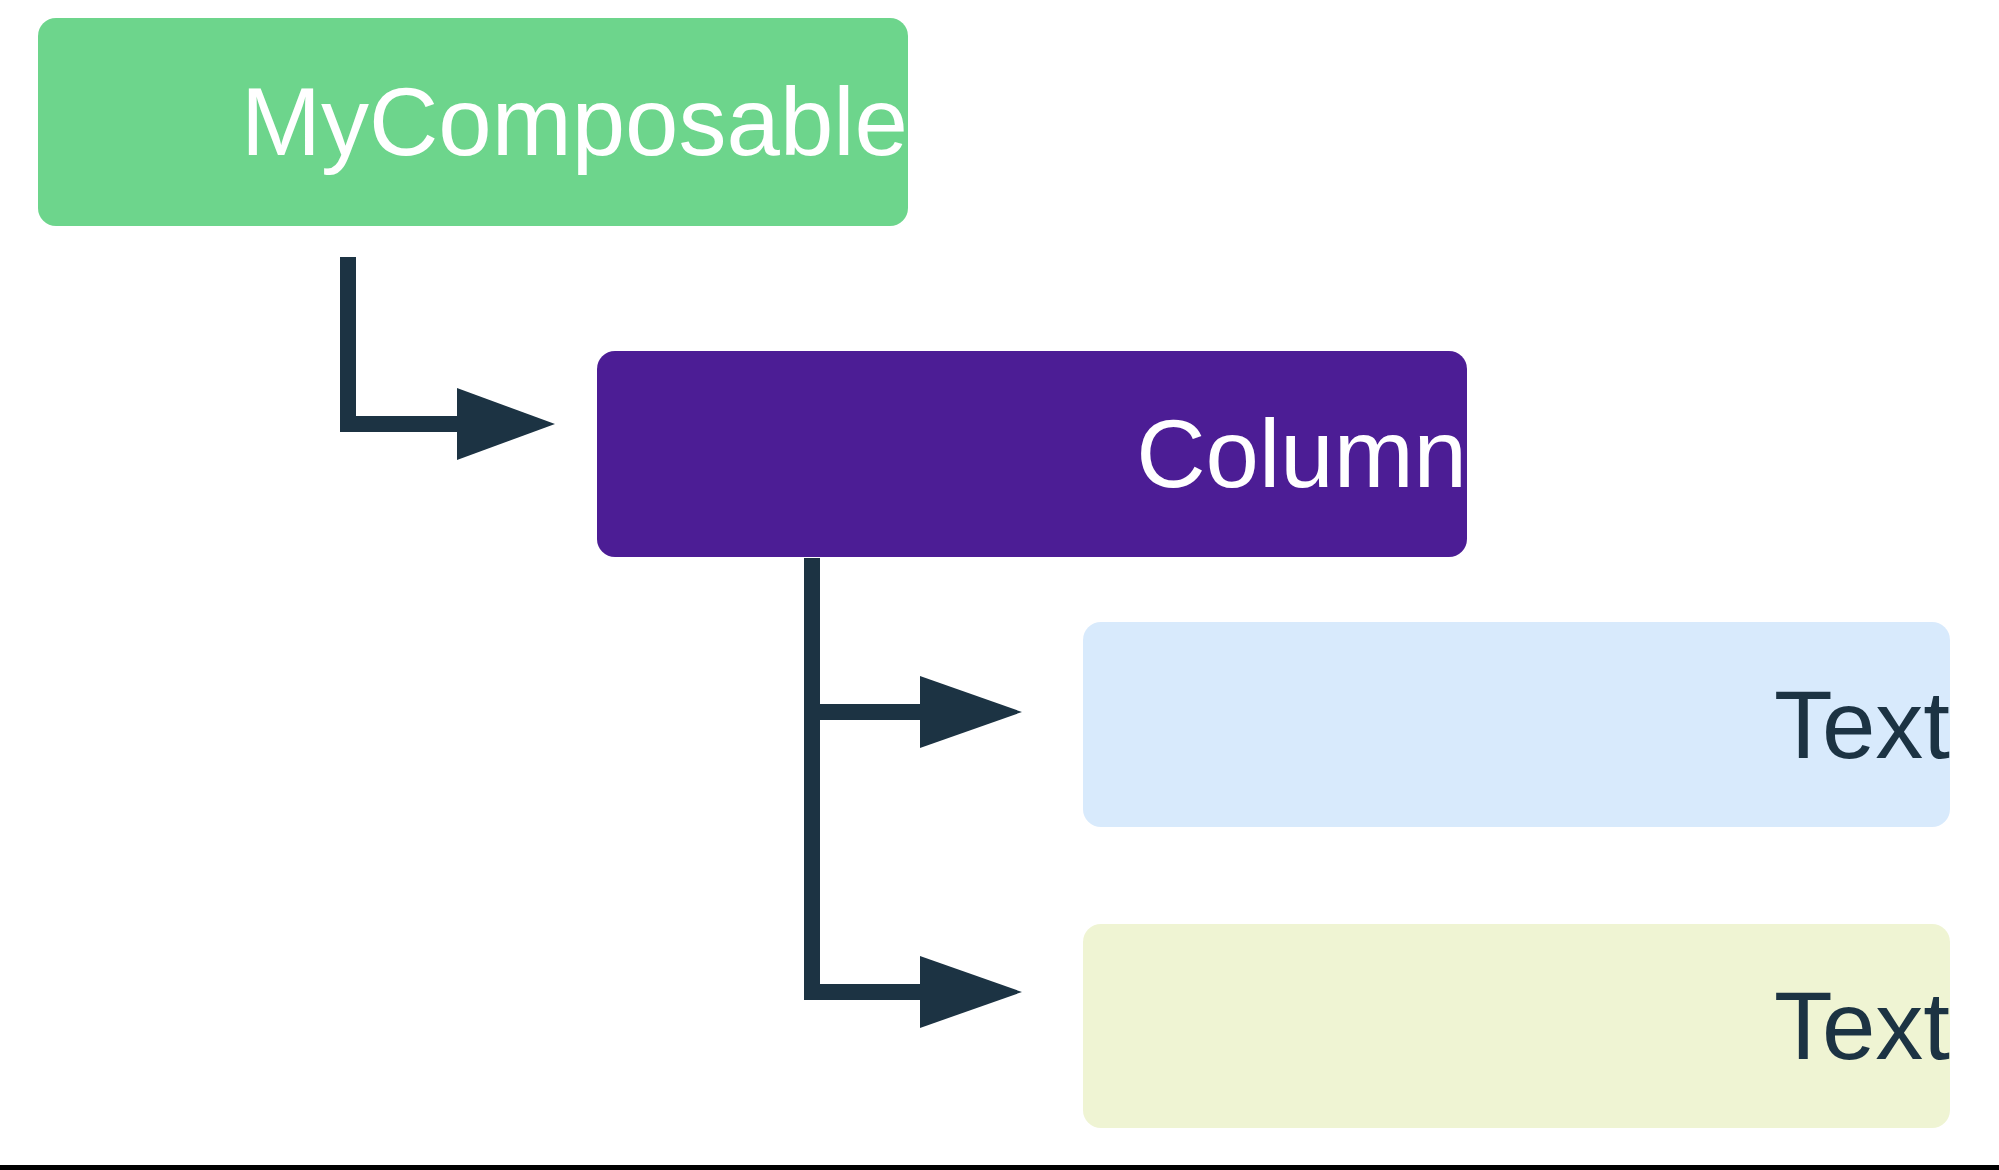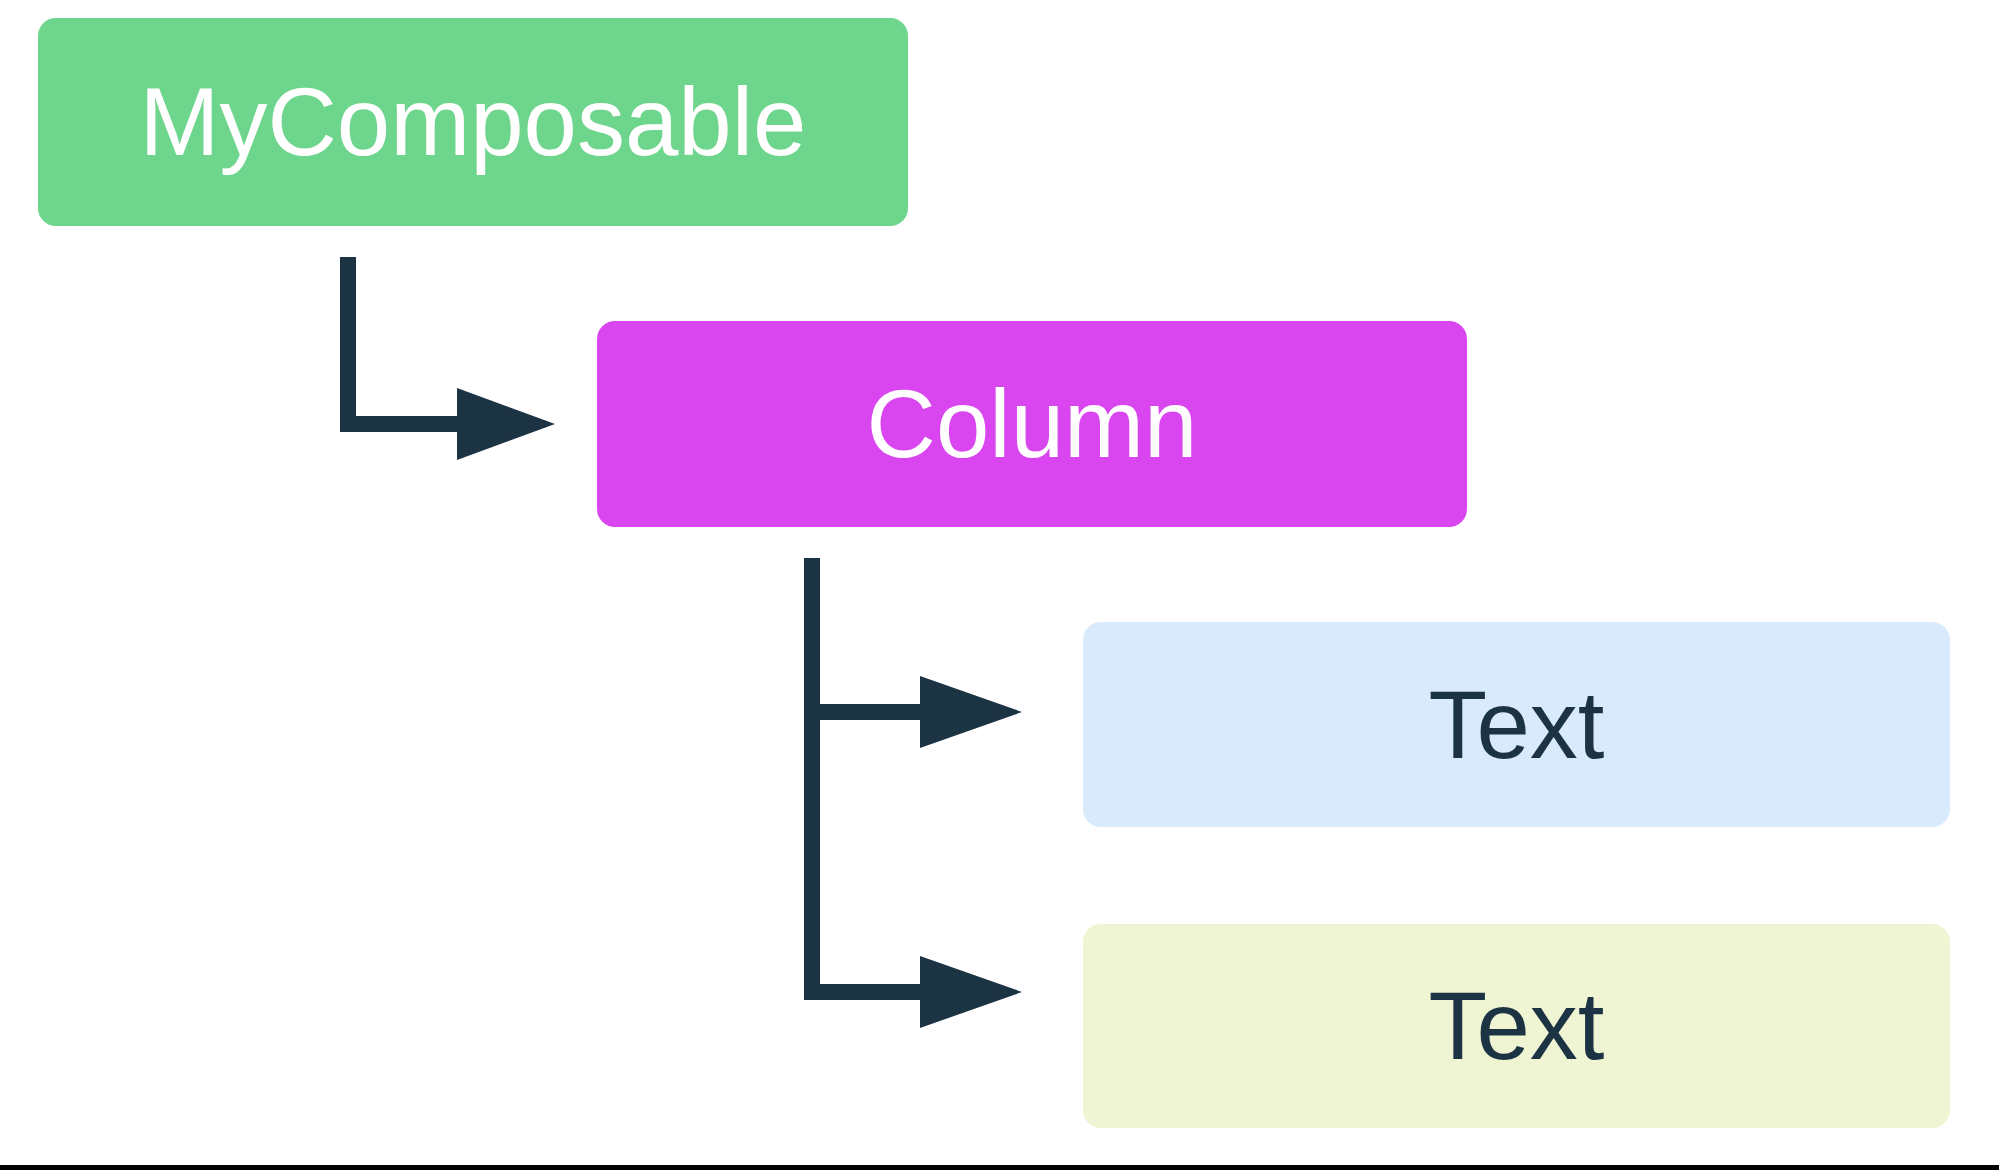--- a/index.html
+++ b/index.html
@@ -18,21 +18,21 @@
     position: absolute;
     left: 0;
     top: 0;
     width: 1999px;
     height: 1170px;
   }
   .node {
     position: absolute;
     display: flex;
     align-items: center;
-    justify-content: center;
+    justify-content: flex-end;
     border-radius: 18px;
     font-size: 96px;
     font-weight: 400;
     line-height: 1;
     white-space: nowrap;
   }
   .node-mycomposable { left: 38px;   top: 18px;  width: 870px; height: 208px; }
   .node-column       { left: 597px;  top: 321px; width: 870px; height: 206px; }
   .node-text-1       { left: 1083px; top: 622px; width: 867px; height: 205px; }
   .node-text-2       { left: 1083px; top: 924px; width: 867px; height: 204px; }
@@ -63,21 +63,21 @@
       <polygon points="920,676 920,748 1022,712" fill="#1C3343"></polygon>
       <rect x="804" y="984" width="116" height="16" fill="#1C3343"></rect>
       <polygon points="920,956 920,1028 1022,992" fill="#1C3343"></polygon>
     </g>
   </svg>
 
   <div class="node node-mycomposable" style="background-color: rgb(109, 213, 140); color: rgb(255, 255, 255);">
     <span class="node-label">MyComposable</span>
   </div>
 
-  <div class="node node-column" style="background-color: #d946ef; color: rgb(255, 255, 255);">
+  <div class="node node-column" style="background-color: #4c1d95; color: rgb(255, 255, 255); margin-top: 30px;">
     <span class="node-label">Column</span>
   </div>
 
   <div class="node node-text-1" style="background-color: rgb(216, 234, 252); color: rgb(28, 51, 67);">
     <span class="node-label">Text</span>
   </div>
 
   <div class="node node-text-2" style="background-color: rgb(239, 244, 211); color: rgb(28, 51, 67);">
     <span class="node-label">Text</span>
   </div>

